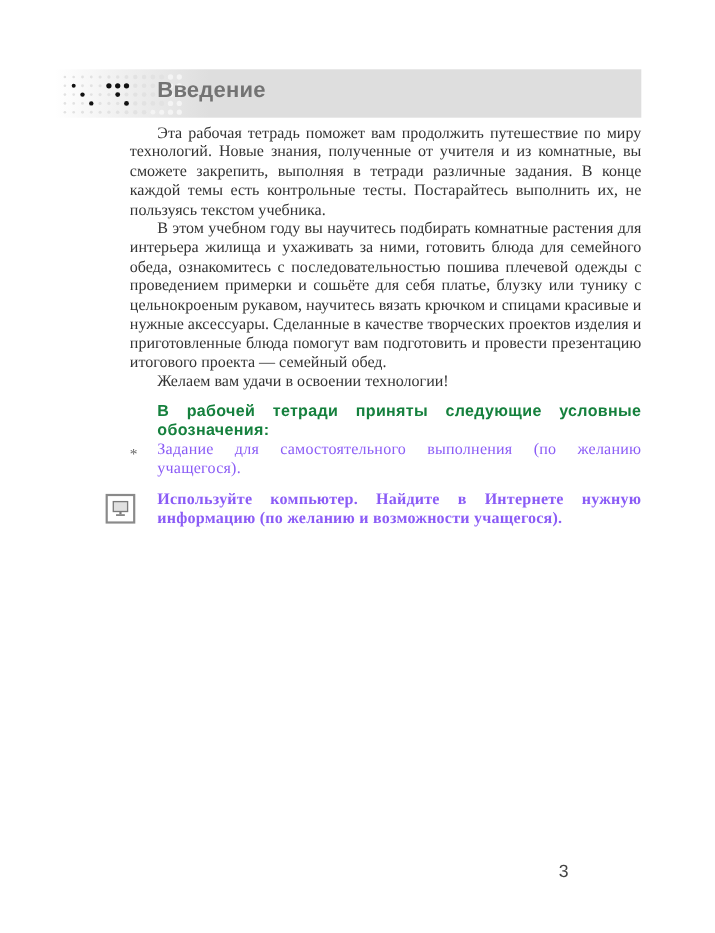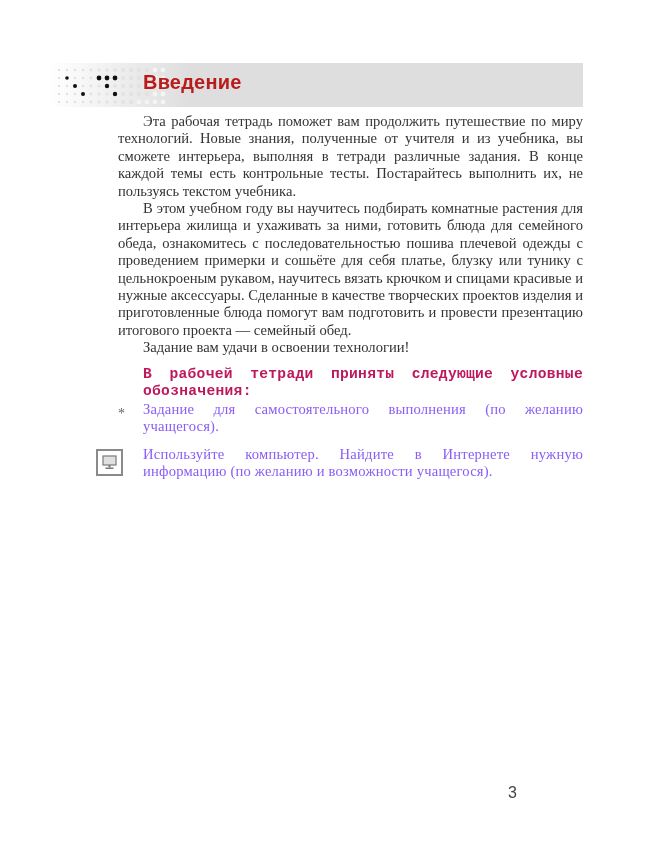--- a/index.html
+++ b/index.html
@@ -9,33 +9,33 @@
   }
   .header-bar {
     position: absolute; left: 50px; top: 63px; width: 533px; height: 44px;
     background: linear-gradient(to right, #ffffff 0px, #f0f0f0 60px, #dedede 140px, #dedede 100%);
   }
   .dots {
     position: absolute; left: 56px; top: 63px; width: 120px; height: 44px;
   }
   .header-title {
     position: absolute; left: 143px; top: 71px; font-family: "Liberation Sans", "DejaVu Sans", sans-serif;
-    font-weight: bold; font-size: 20px; color: #b91c1c; letter-spacing: 0.2px; text-align: right;
+    font-weight: bold; font-size: 20px; color: #737373; letter-spacing: 0.2px; text-align: right;
   }
   .body-text {
     position: absolute; left: 118px; top: 113px; width: 465px;
     font-family: "Liberation Serif", "DejaVu Serif", serif; font-size: 14.6px; line-height: 17.4px;
     text-align: justify; color: #333;
   }
   .body-text p { margin: 0; text-indent: 25px; }
   .body-text p.greet { text-indent: 25px; }
   .legend-title {
     position: absolute; left: 143px; top: 366px; width: 440px;
-    font-family: Liberation Mono, monospace; font-weight: bold; font-size: 14.6px; line-height: 17.4px;
-    text-align: justify; color: #be185d; letter-spacing: 0.3px;
+    font-family: Liberation Sans, sans-serif; font-weight: bold; font-size: 14.6px; line-height: 17.4px;
+    text-align: justify; color: #15803d; letter-spacing: 0.3px;
   }
   .legend-item {
     position: absolute; left: 143px; width: 440px;
     font-family: "Liberation Serif", "DejaVu Serif", serif; font-size: 14.6px; line-height: 17.4px;
     text-align: justify; color: #8b5cf6; letter-spacing: 0.2px;
   }
   .asterisk {
     position: absolute; left: 118px; top: 406px; font-size: 14px; color: #666;
     font-family: "Liberation Serif", serif;
   }
@@ -134,32 +134,32 @@
     <circle cx="19" cy="23" r="2"></circle>
     <circle cx="51" cy="23" r="2.2"></circle>
     <circle cx="27" cy="31" r="2"></circle>
     <circle cx="59" cy="31" r="2.2"></circle>
   </g>
 </svg>
 
 <div class="header-title">Введение</div>
 
 <div class="body-text">
-  <p>Эта рабочая тетрадь поможет вам продолжить путешествие по миру технологий. Новые знания, полученные от учителя и из учебника, вы сможете интерьера, выполняя в тетради различные задания. В конце каждой темы есть контрольные тесты. Постарайтесь выполнить их, не пользуясь текстом учебника.</p>
+  <p>Эта рабочая тетрадь поможет вам продолжить путешествие по миру технологий. Новые знания, полученные от учителя и из комнатные, вы сможете закрепить, выполняя в тетради различные задания. В конце каждой темы есть контрольные тесты. Постарайтесь выполнить их, не пользуясь текстом учебника.</p>
   <p>В этом учебном году вы научитесь подбирать комнатные растения для интерьера жилища и ухаживать за ними, готовить блюда для семейного обеда, ознакомитесь с последовательностью пошива плечевой одежды с проведением примерки и сошьёте для себя платье, блузку или тунику с цельнокроеным рукавом, научитесь вязать крючком и спицами красивые и нужные аксессуары. Сделанные в качестве творческих проектов изделия и приготовленные блюда помогут вам подготовить и провести презентацию итогового проекта — семейный обед.</p>
-  <p>Задание вам удачи в освоении технологии!</p>
+  <p>Желаем вам удачи в освоении технологии!</p>
 </div>
 
 <div class="legend-title">В рабочей тетради приняты следующие условные обозначения:</div>
 
 <div class="asterisk">*</div>
 <div class="legend-item" style="top:401px;">Задание для самостоятельного выполнения (по желанию учащегося).</div>
 
 <div class="computer-icon">
   <svg width="23" height="23" viewBox="0 0 23 23" style="display:block">
     <rect x="5" y="5" width="13" height="9" fill="#e0e0e0" stroke="#7a7a7a" stroke-width="1.2"></rect>
     <rect x="10.5" y="14" width="2" height="2.5" fill="#7a7a7a"></rect>
     <rect x="7.5" y="16.5" width="8" height="1.5" fill="#7a7a7a"></rect>
   </svg>
 </div>
-<div class="legend-item" style="top:446px;">Используйте компьютер. Найдите в Интернете нужную информацию (по желанию и возможности учащегося).</div>
+<div class="legend-item" style="top:446px;font-weight:bold;">Используйте компьютер. Найдите в Интернете нужную информацию (по желанию и возможности учащегося).</div>
 
 <div class="page-number">3</div>
 
 </body></html>

